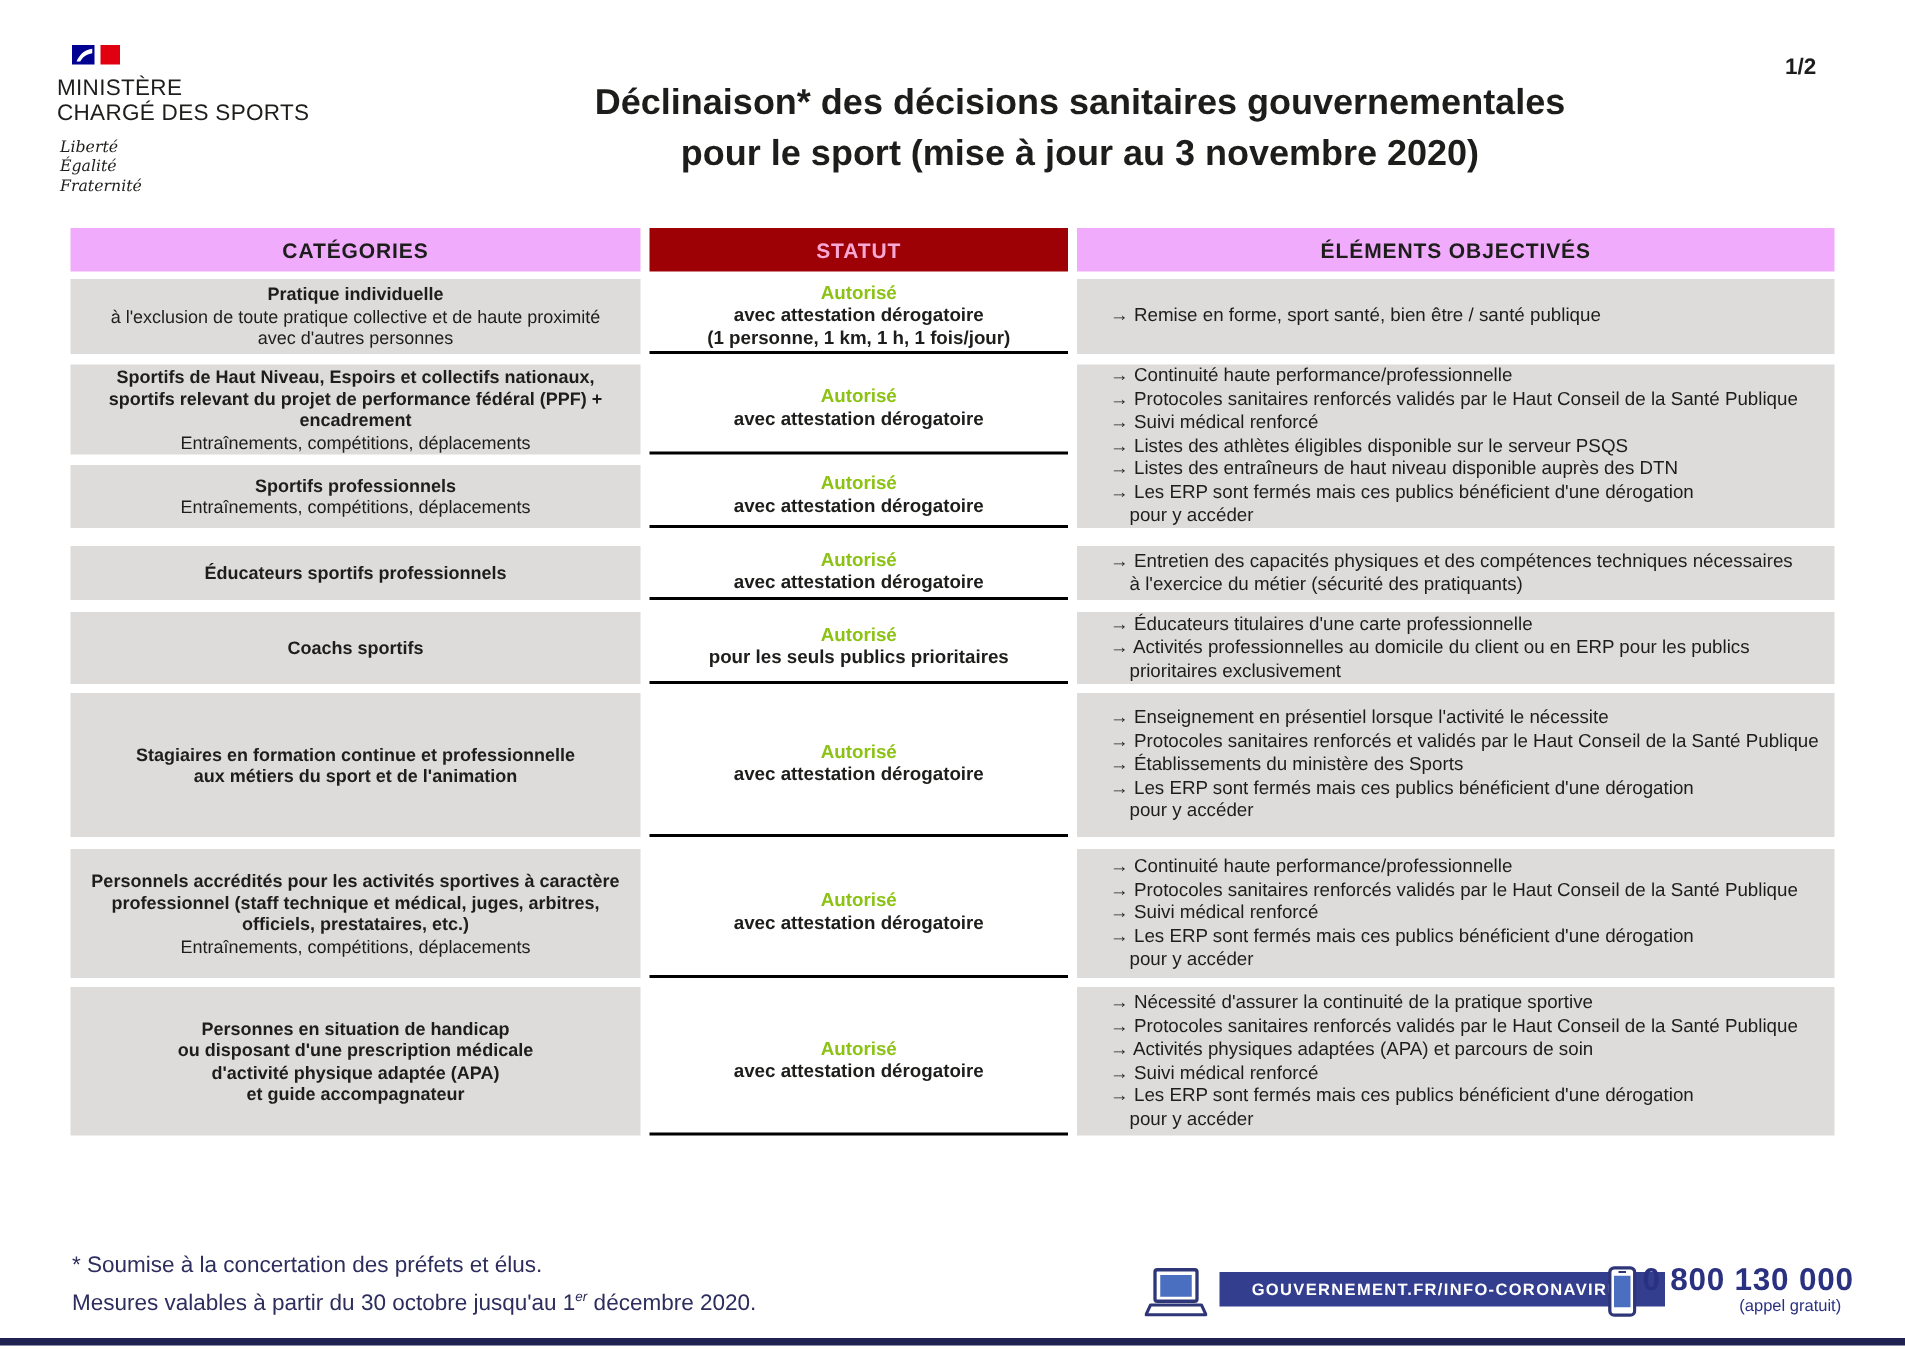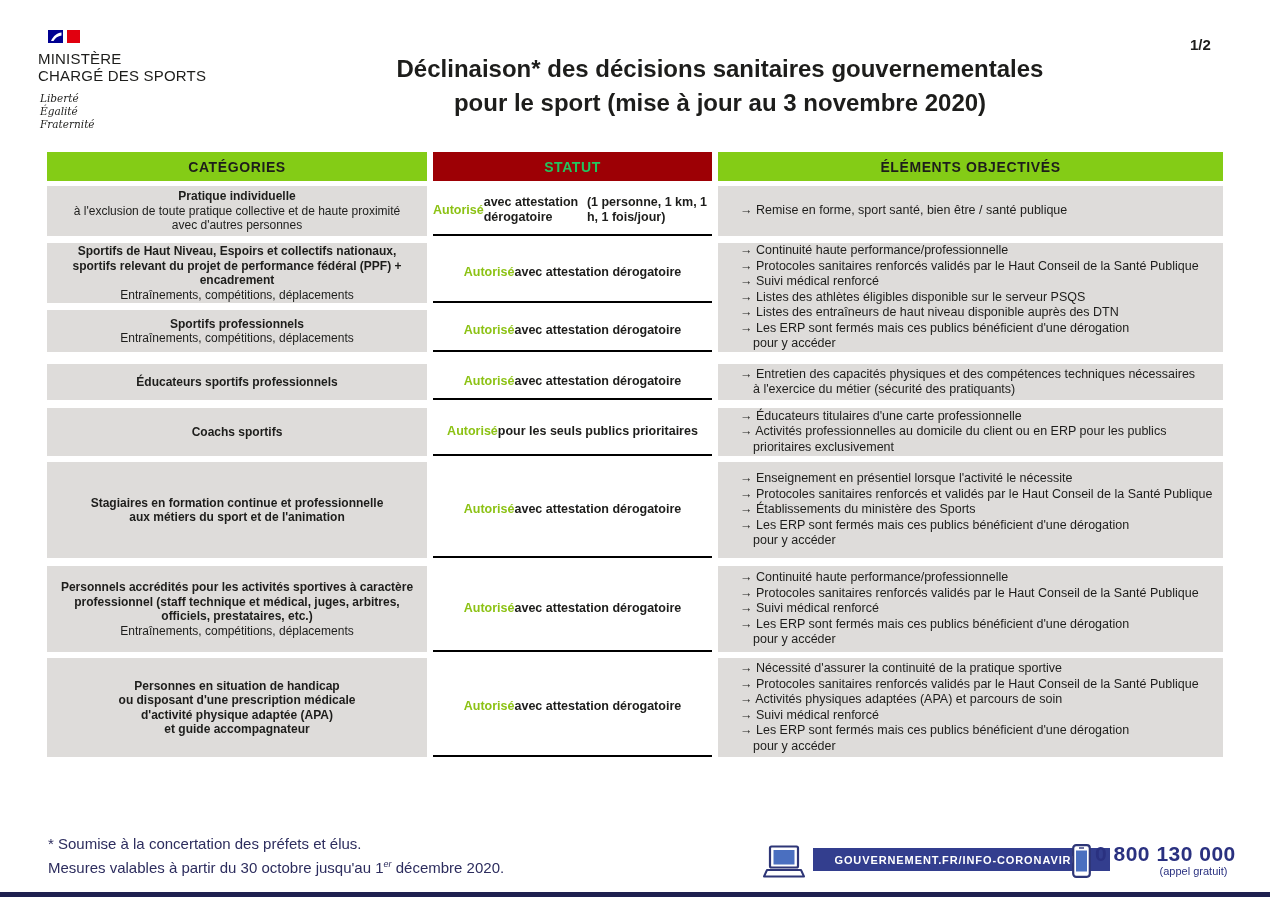--- a/index.html
+++ b/index.html
@@ -24,30 +24,30 @@
   .page-num { position:absolute; left:1190px; top:36px; font-size:15px; font-weight:bold; }
 
   
   .table {
     position:absolute; left:47px; top:152px;
     display:grid;
     grid-template-columns:380px 279px 505px;
     column-gap:6px;
     grid-template-rows:29px 5px 50px 7px 60px 7px 42px 12px 36px 8px 48px 6px 96px 8px 86px 6px 99px;
   }
-  .hdr { background:#84cc16; display:flex; align-items:center; justify-content:center;
+  .hdr { background:#f0abfc; display:flex; align-items:center; justify-content:center;
          font-weight:bold; font-size:14px; letter-spacing:0.6px; }
-  .hdr-red { background:#9d0005; color:#22c55e; }
+  .hdr-red { background:#9d0005; color:#f9a8d4; }
 
   .cat { background:#dedcda; display:flex; flex-direction:column; align-items:center; justify-content:center;
          text-align:center; font-size:12px; line-height:14.5px; padding:2px 10px; }
   .cat-title { font-weight:bold; white-space:pre-line; }
   .cat-sub { white-space:pre-line; }
 
-  .status { display:flex; align-items:center; justify-content:center;
+  .status { display:flex; flex-direction:column; align-items:center; justify-content:center;
             font-size:12.5px; font-weight:bold; line-height:15px;
             border-bottom:2px solid #000; background:#fff; }
   .status-green { color:#8cc214; }
 
   .elems { background:#dedcda; display:flex; flex-direction:column; justify-content:center;
            font-size:12.5px; line-height:15.5px; padding:4px 6px 4px 22px; }
   .elem-item { padding-left:13px; text-indent:-13px; white-space:pre-line; }
 
   
   .footnote { position:absolute; left:48px; top:833px; font-size:15px; line-height:21px; color:#2d2d5e; }

